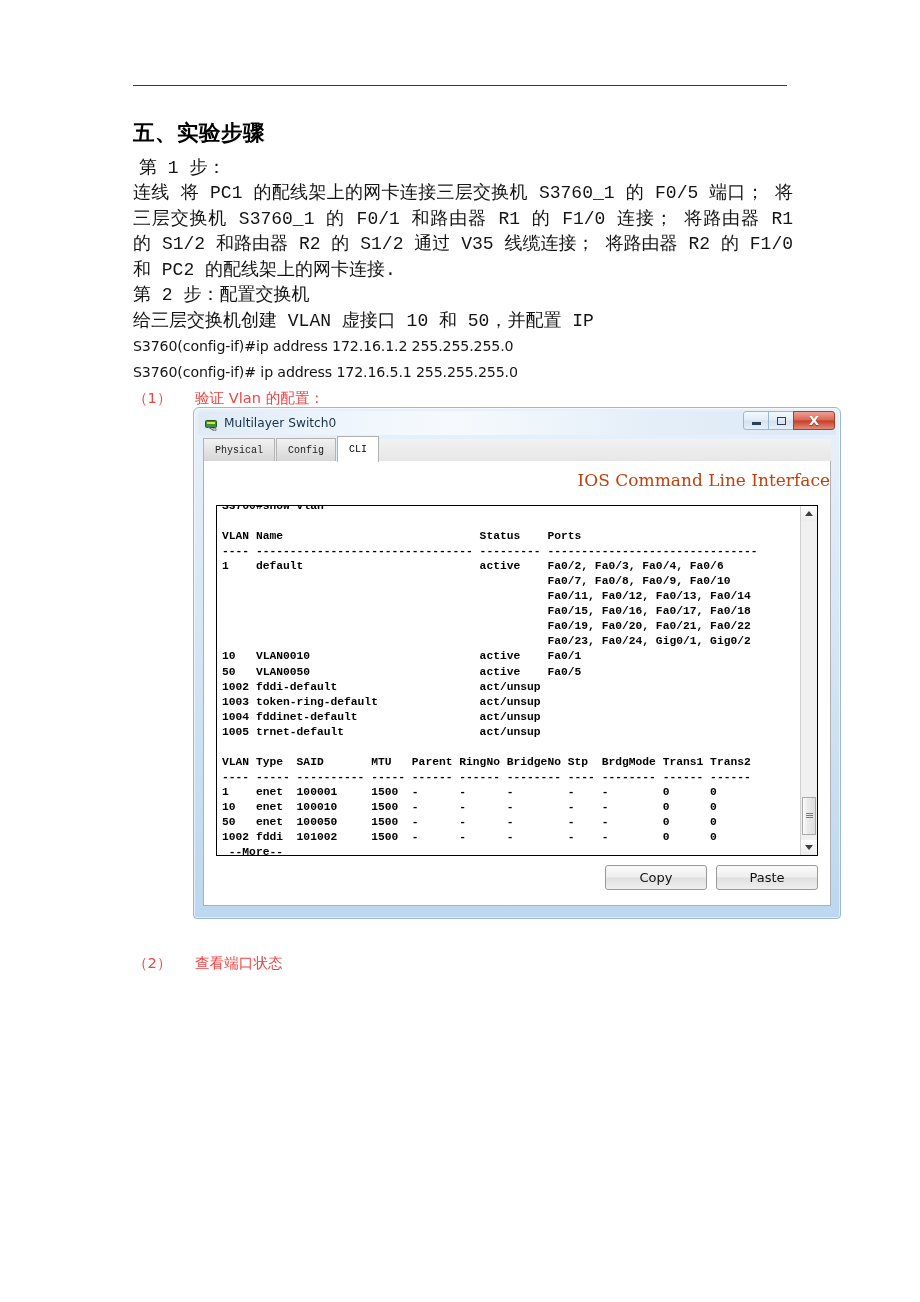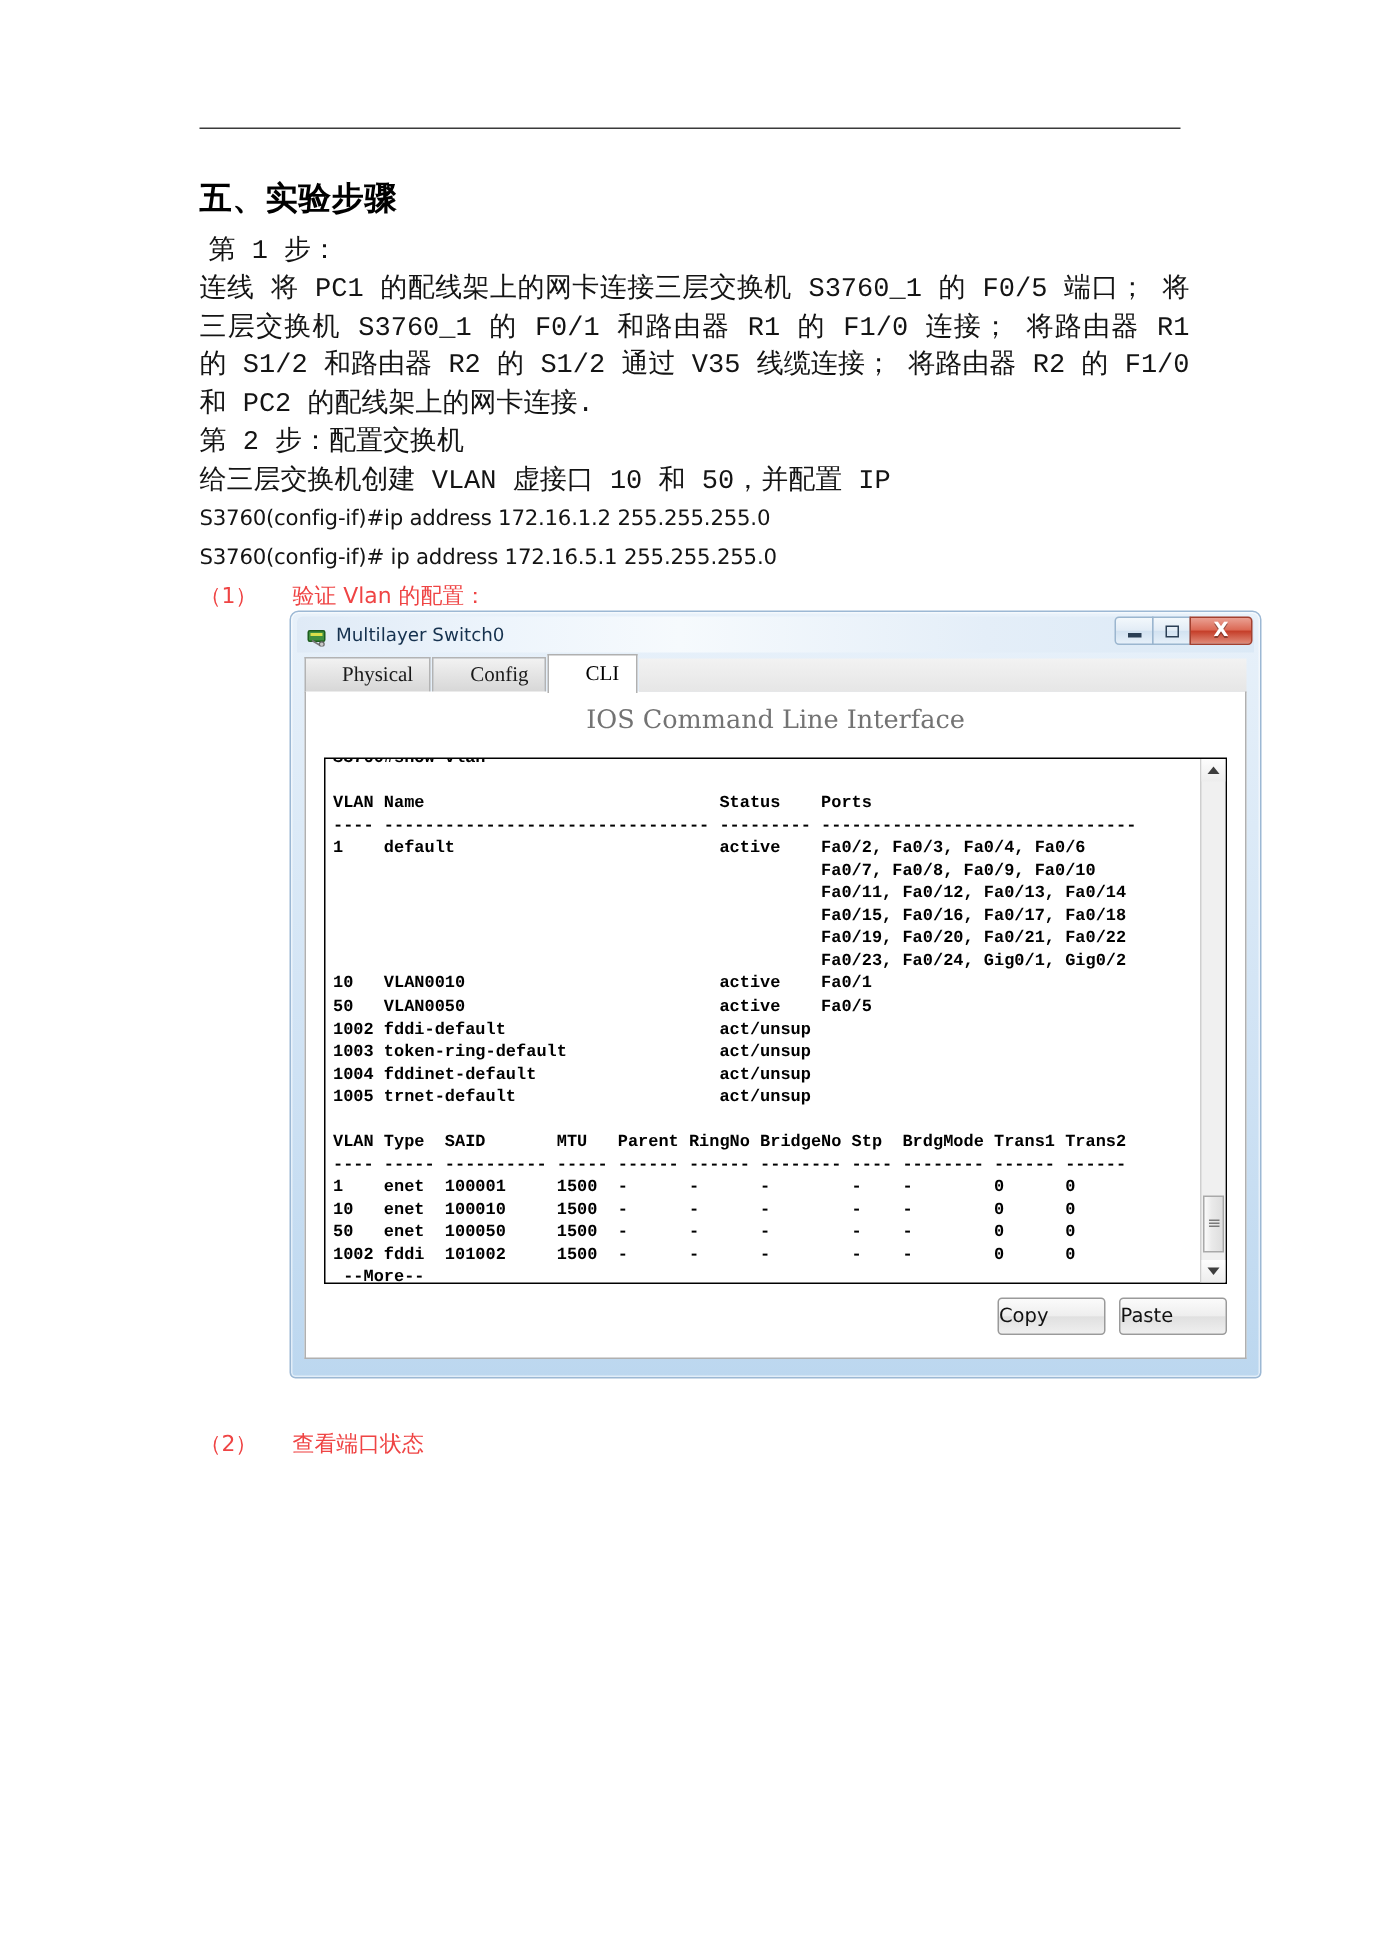--- a/index.html
+++ b/index.html
@@ -153,24 +153,24 @@
   
   .tabs {
     position: absolute;
     left: 9px; top: 31px;
     right: 9px;
     height: 23px;
     display: flex;
     align-items: flex-end;
   }
   .tab {
-    font-family: Liberation Serif, serif;
-    font-size: 14px;
+    font-family: Liberation Mono, monospace;
+    font-size: 10px;
     color: #1a1a1a;
-    padding: 3px 11px 3px 24px;
+    padding: 3px 11px 3px 11px;
     border: 1px solid #b3b3b3;
     border-bottom: none;
     background: linear-gradient(to bottom, #f2f2f2 0%, #e2e2e2 55%, #d6d6d6 100%);
     margin-right: 1px;
     height: 17px;
     line-height: 17px;
     box-sizing: content-box;
   }
   .tab.active {
     background: #ffffff;
@@ -196,22 +196,22 @@
     right: 9px;
     bottom: 12px;
     background: #ffffff;
     border: 1px solid #b0b0b0;
     border-top: none;
     box-sizing: border-box;
   }
   .panel-title {
     font-family: "DejaVu Serif", serif;
     font-size: 17px;
-    text-align: center;
-    color: #737373;
+    text-align: right;
+    color: #c2410c;
     padding: 9px 0 7px 0;
   }
 
   .term-wrap {
     position: absolute;
     left: 12px;
     right: 12px;
     top: 44px;
     height: 351px;
     border: 1.5px solid #000000;
@@ -287,23 +287,24 @@
     position: absolute;
     right: 12px;
     top: 404px;
     display: flex;
     gap: 9px;
   }
   .btn {
     font-family: "DejaVu Sans", sans-serif;
     font-size: 13px;
     color: #111;
-    width: 72px;
+    width: 102px;
     height: 25px;
     line-height: 23px;
+    text-align: center;
     border: 1px solid #9a9a9a;
     border-radius: 3px;
     background: linear-gradient(to bottom, #fbfbfb 0%, #eeeeee 48%, #e0e0e0 52%, #efefef 100%);
     box-sizing: border-box;
   }
 </style>
 </head>
 <body>
 
 <div class="page-rule"></div>

